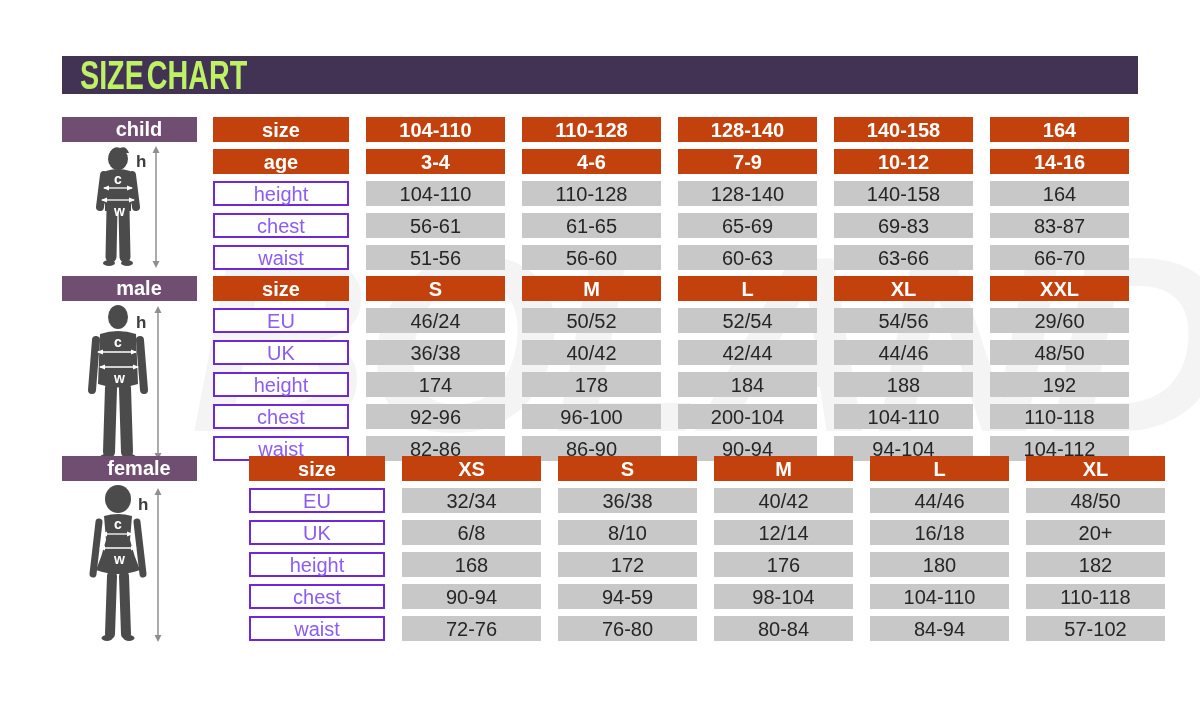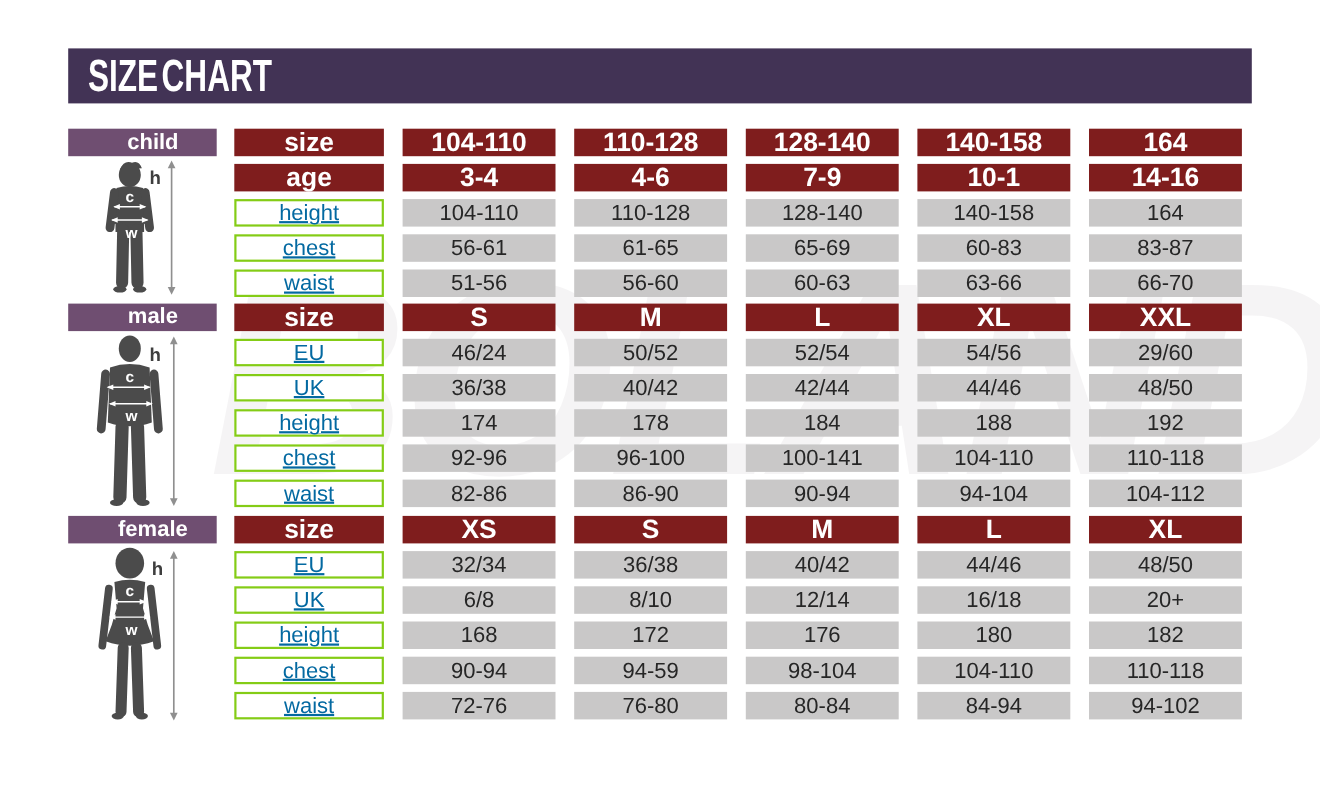--- a/index.html
+++ b/index.html
@@ -2,51 +2,51 @@
 <html><head>
 <meta charset="utf-8">
 <style>
   * { box-sizing: border-box; }
   html,body { margin:0; padding:0; }
   body {
     width:1200px; height:727px; position:relative; overflow:hidden;
     background:#ffffff; font-family:"Liberation Sans", sans-serif;
   }
   .titlebar {
-    position:absolute; left:62px; top:44px; width:1076px; height:50px;
-    background:#423355; color:#ffffff; display:flex; align-items:center;
+    position:absolute; left:62px; top:56px; width:1076px; height:38px;
+    background:#423355; color:#bef264; display:flex; align-items:center;
   }
   .titlebar .t {
     font-size:41px; font-weight:bold; letter-spacing:0px; word-spacing:-7px;
     transform:scaleX(0.70); transform-origin:left center; margin-left:18px;
     white-space:nowrap;
   }
   .watermark {
     position:absolute; left:190px; top:220px; font-size:250px; font-weight:bold;
     font-style:italic; letter-spacing:-6px; color:rgba(125,115,130,0.08);
     pointer-events:none; user-select:none; line-height:1;
   }
   .section { position:absolute; left:62px; display:flex; }
   .sec-child  { top:117px; }
   .sec-male   { top:276px; }
-  .sec-female { top:469px; }
+  .sec-female { top:456px;gap:36px; }
   .figcol { width:135px; margin-right:16px; display:flex; flex-direction:column; align-items:center; }
   .seclabel {
     width:135px; height:25px; background:#6F4E71; color:#fff; font-weight:bold;
     font-size:20px; display:flex; align-items:center; justify-content:center;padding-left:19px;
   }
   .fig { margin-top:3px; }
   .tbl {
     display:grid; grid-template-columns:136px repeat(5,139px);
     column-gap:17px; row-gap:7px; grid-auto-rows:25px;
   }
   .c { display:flex; align-items:center; justify-content:center; font-size:20px; line-height:1; }
-  .h { background:#7f1d1d; color:#fff; font-weight:bold; font-size:24px; }
+  .h { background:#c2410c; color:#fff; font-weight:bold; font-size:20px; }
   .g { background:#C9C8C8; color:#262626; }
-  .l { background:#ffffff; border:2px solid #84cc16; color:#0369a1;text-decoration:underline; }
+  .l { background:#ffffff; border:2px solid #6d28d9; color:#8b5cf6; }
   svg text { font-family:"Liberation Sans", sans-serif; }
 </style>
 </head>
 <body>
 
 <div class="watermark">BOLAND</div>
 
 <div class="titlebar">
   <div class="t">SIZE CHART</div>
 </div>
@@ -85,33 +85,33 @@
     <div class="c h">size</div>
     <div class="c h">104-110</div>
     <div class="c h">110-128</div>
     <div class="c h">128-140</div>
     <div class="c h">140-158</div>
     <div class="c h">164</div>
     <div class="c h">age</div>
     <div class="c h">3-4</div>
     <div class="c h">4-6</div>
     <div class="c h">7-9</div>
-    <div class="c h">10-1</div>
+    <div class="c h">10-12</div>
     <div class="c h">14-16</div>
     <div class="c l">height</div>
     <div class="c g">104-110</div>
     <div class="c g">110-128</div>
     <div class="c g">128-140</div>
     <div class="c g">140-158</div>
     <div class="c g">164</div>
     <div class="c l">chest</div>
     <div class="c g">56-61</div>
     <div class="c g">61-65</div>
     <div class="c g">65-69</div>
-    <div class="c g">60-83</div>
+    <div class="c g">69-83</div>
     <div class="c g">83-87</div>
     <div class="c l">waist</div>
     <div class="c g">51-56</div>
     <div class="c g">56-60</div>
     <div class="c g">60-63</div>
     <div class="c g">63-66</div>
     <div class="c g">66-70</div>
   </div>
 </div>
 
@@ -164,21 +164,21 @@
     <div class="c g">48/50</div>
     <div class="c l">height</div>
     <div class="c g">174</div>
     <div class="c g">178</div>
     <div class="c g">184</div>
     <div class="c g">188</div>
     <div class="c g">192</div>
     <div class="c l">chest</div>
     <div class="c g">92-96</div>
     <div class="c g">96-100</div>
-    <div class="c g">100-141</div>
+    <div class="c g">200-104</div>
     <div class="c g">104-110</div>
     <div class="c g">110-118</div>
     <div class="c l">waist</div>
     <div class="c g">82-86</div>
     <div class="c g">86-90</div>
     <div class="c g">90-94</div>
     <div class="c g">94-104</div>
     <div class="c g">104-112</div>
   </div>
 </div>
@@ -240,15 +240,15 @@
     <div class="c g">90-94</div>
     <div class="c g">94-59</div>
     <div class="c g">98-104</div>
     <div class="c g">104-110</div>
     <div class="c g">110-118</div>
     <div class="c l">waist</div>
     <div class="c g">72-76</div>
     <div class="c g">76-80</div>
     <div class="c g">80-84</div>
     <div class="c g">84-94</div>
-    <div class="c g">94-102</div>
+    <div class="c g">57-102</div>
   </div>
 </div>
 
 </body></html>

